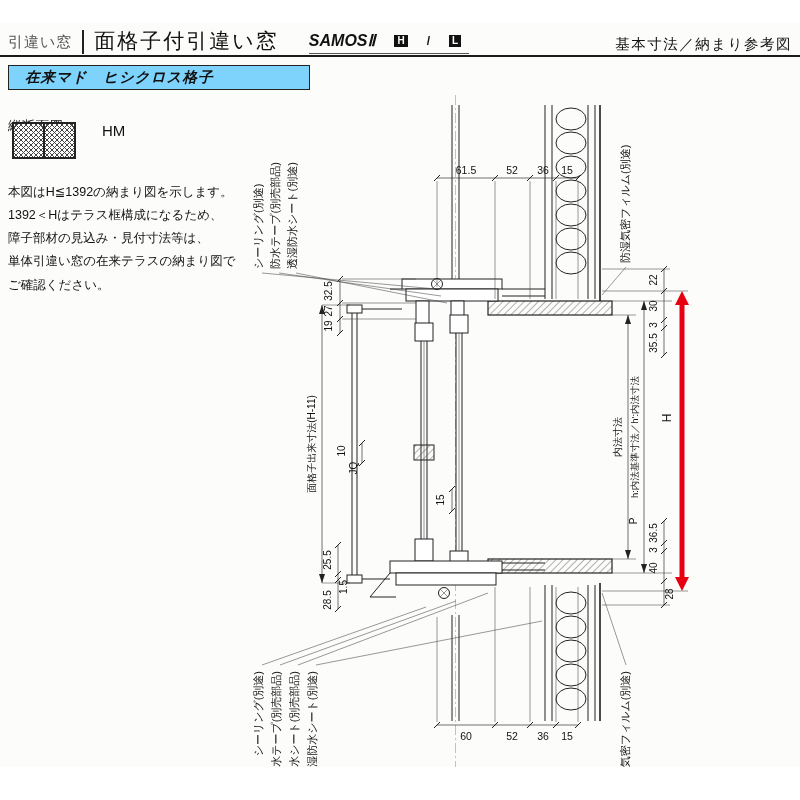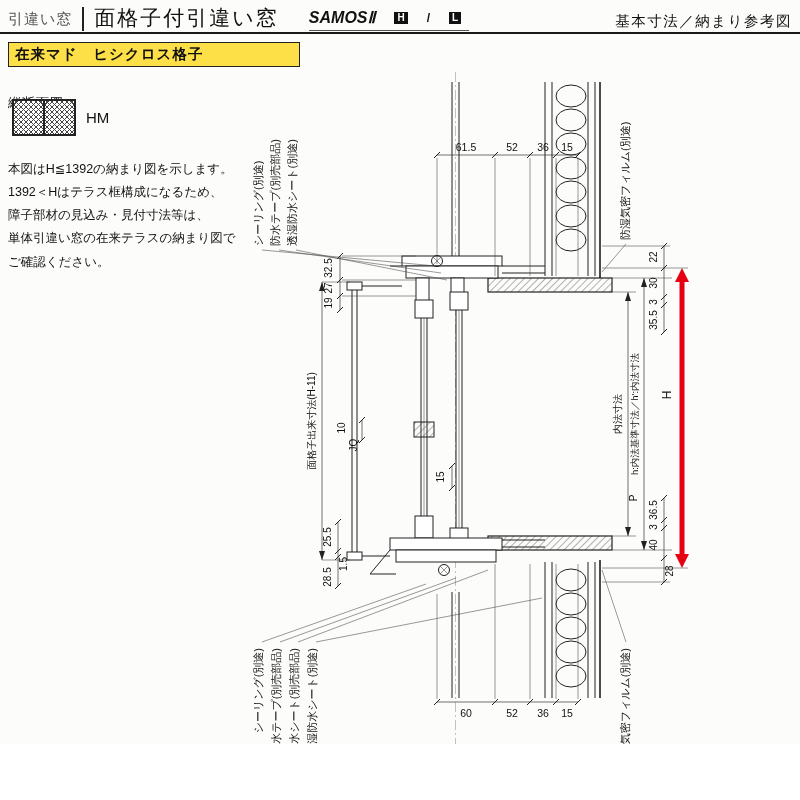--- a/index.html
+++ b/index.html
@@ -1,39 +1,39 @@
 <!DOCTYPE html>
 <html><head>
 <meta charset="utf-8">
 <style>
   html,body{margin:0;padding:0;}
   .page{position:relative;width:800px;height:744px;background:#fcfcfa;
-        font-family:"Liberation Sans",sans-serif;color:#111;overflow:hidden;}
+        font-family:"Liberation Sans",sans-serif;color:#111;overflow:hidden;margin-top:23px;}
 
   
   .hdr{position:absolute;top:2px;left:8px;right:8px;display:flex;align-items:flex-start;}
   .cat{font-size:15px;color:#555;letter-spacing:1px;margin-top:8px;}
   .vbar{width:2px;height:24px;background:#222;margin:5px 10px 0 10px;}
   .title{font-size:21px;font-weight:normal;margin:2px 0 0 0;letter-spacing:2px;}
   .brand{margin-left:30px;margin-top:6px;display:flex;align-items:center;gap:19px;
          border-bottom:1px solid #555;padding:0 8px 3px 0;}
   .brand-name{font-size:16px;font-weight:bold;font-style:italic;}
   .badge{background:#111;color:#fff;font-size:10px;font-weight:bold;padding:1px 3px;line-height:1;}
   .slash{font-size:12px;font-weight:bold;}
   .hdr-right{margin-left:auto;font-size:14.5px;margin-top:10px;letter-spacing:1.5px;}
   .rule{position:absolute;top:32px;left:0;width:800px;height:1.5px;background:#1a1a1a;}
 
   
   .subbox{position:absolute;top:42px;left:8px;width:284px;height:23px;border:1.5px solid #222;
-          background:#fde047;display:flex;align-items:center;padding-left:6px;
-          font-weight:bold;font-size:14.5px;letter-spacing:1px;}
+          background:#7dd3fc;display:flex;align-items:center;padding-left:16px;
+          font-weight:bold;font-size:14.5px;letter-spacing:1px;font-style:italic;}
 
   
   .viewlabel{position:absolute;top:94px;left:8px;font-size:13px;letter-spacing:1px;}
-  .iconrow{position:absolute;top:99px;left:12px;display:flex;align-items:center;gap:10px;}
+  .iconrow{position:absolute;top:99px;left:12px;display:flex;align-items:flex-start;gap:26px;}
   .lattice{width:60px;height:33px;border:2px solid #222;display:flex;background:#fff;}
   .lattice .cell{flex:1;border-right:2px solid #222;
     background:repeating-linear-gradient(45deg,transparent 0 2.5px,#444 2.5px 3.5px),
                repeating-linear-gradient(-45deg,transparent 0 2.5px,#444 2.5px 3.5px);}
   .lattice .cell:last-child{border-right:none;}
   .iconlabel{font-size:15px;}
   .note{position:absolute;top:158px;left:8px;width:234px;font-size:12.5px;line-height:1.85;margin:0;}
 
   
   svg.drawing{position:absolute;left:230px;top:70px;overflow:visible;}

